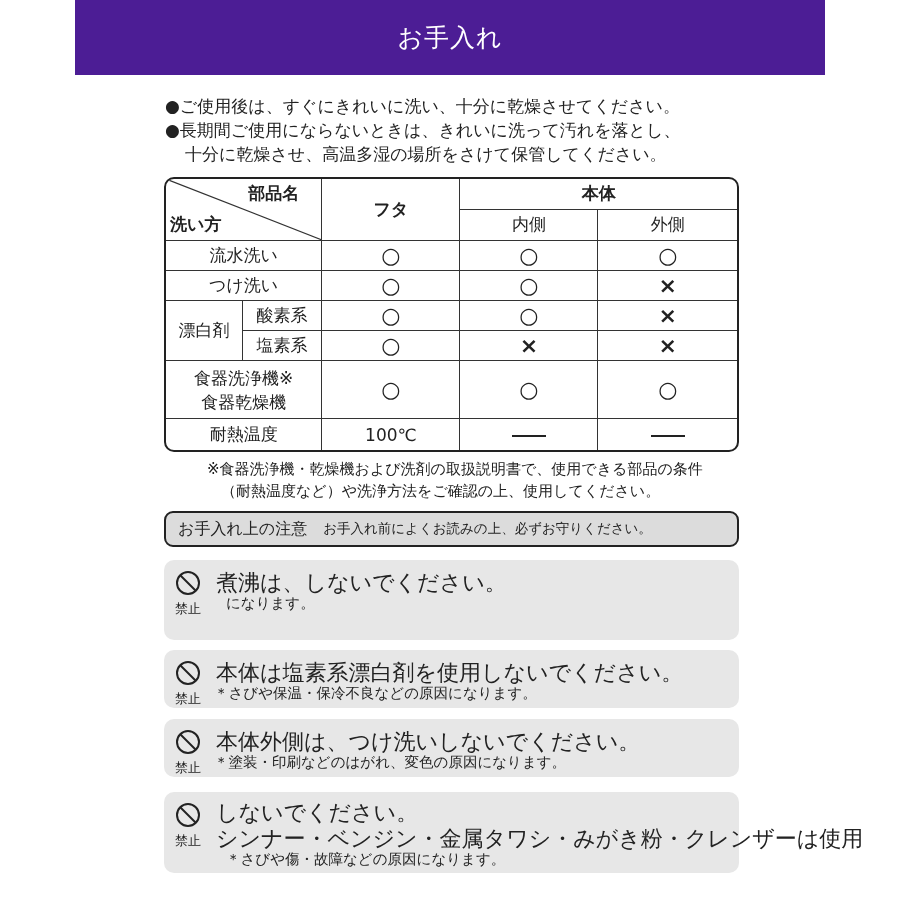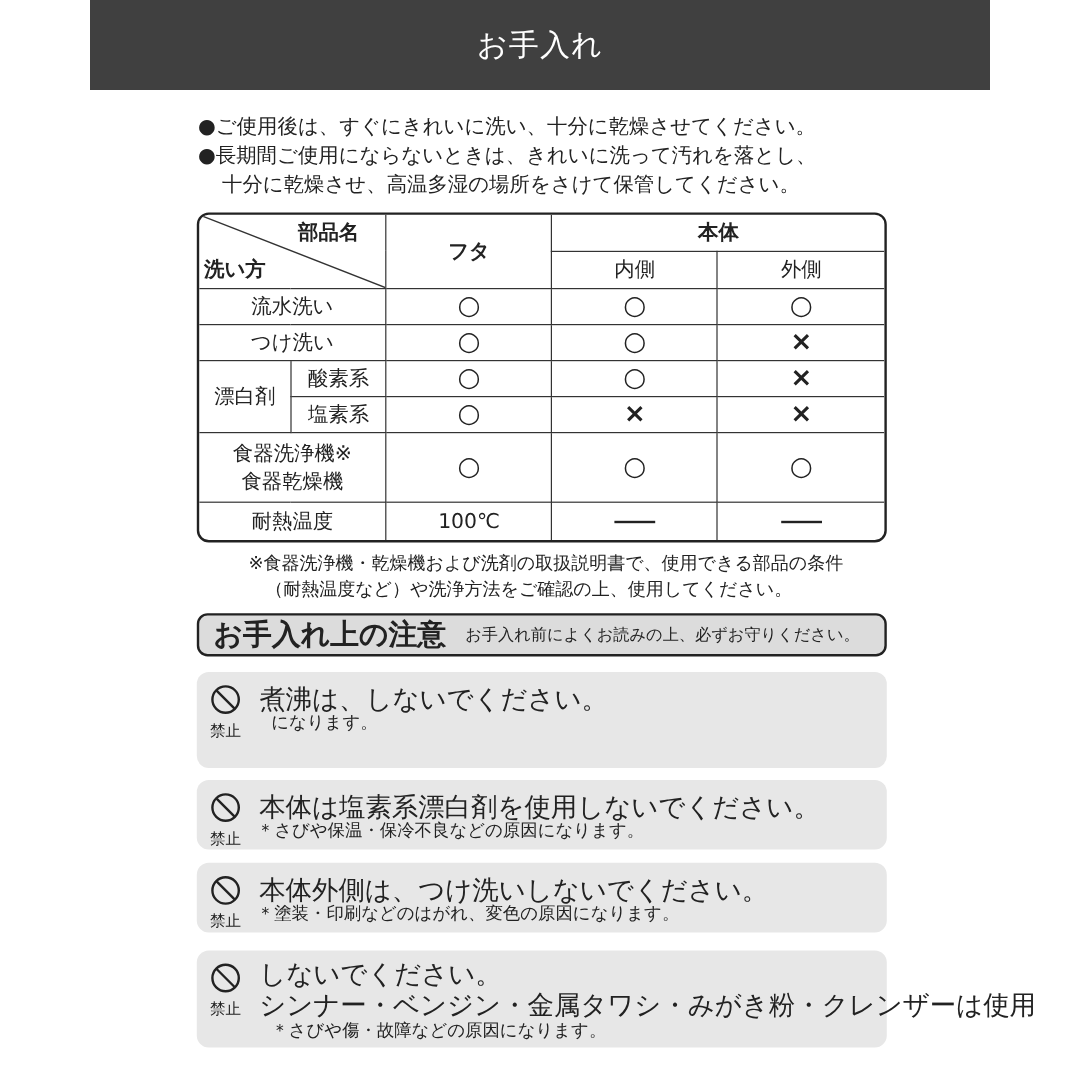--- a/index.html
+++ b/index.html
@@ -1,18 +1,18 @@
 <!DOCTYPE html>
 <html><head>
 <meta charset="utf-8">
 <style>
   html, body { margin:0; padding:0; }
   body { width:900px; height:900px; background:#ffffff; position:relative; overflow:hidden;
          font-family:"DejaVu Sans", "Liberation Sans", sans-serif; color:#222; }
-  .header { position:absolute; left:75px; top:0; width:750px; height:75px; background:#404040;
+  .header { position:absolute; left:75px; top:0; width:750px; height:75px; background:#4c1d95;
             display:flex; align-items:center; justify-content:center; }
   .header-title { color:#fff; font-size:25px; letter-spacing:1px; }
   .intro { position:absolute; left:165px; top:94px; width:600px; font-size:17px; line-height:24px; }
   .intro .line { white-space:nowrap; }
   .intro .cont { padding-left:20px; }
   .tbl-wrap { position:absolute; left:164px; top:177px; width:575px; height:275px;
               border:2.5px solid #222; border-radius:10px; overflow:hidden; box-sizing:border-box; }
   table { border-collapse:collapse; width:100%; height:100%; font-size:17px; }
   td, th { border:1.5px solid #333; text-align:center; padding:0; font-weight:normal; }
   tr:first-child td, tr:first-child th { border-top:none; }
@@ -25,21 +25,21 @@
   .diag .tr { position:absolute; right:22px; top:3px; font-weight:bold; }
   .diag .bl { position:absolute; left:4px; bottom:4px; font-weight:bold; }
   .sym { font-size:22px; font-weight:bold; }
   .dashed-top td { border-top:1.5px dashed #888; }
   .dash-line { display:inline-block; width:34px; height:2px; background:#222; vertical-align:middle; }
   .footnote { position:absolute; left:161px; top:458px; font-size:15px; line-height:22px;margin-left:46px; }
   .footnote .cont { padding-left:14px; }
   .caution-bar { position:absolute; left:164px; top:511px; width:575px; height:36px; box-sizing:border-box;
                  border:2.5px solid #222; border-radius:9px; background:#dcdcdc;
                  display:flex; align-items:center; padding-left:12px; }
-  .caution-title { font-size:24px; font-weight:bold; }
+  .caution-title { font-size:16px; font-weight:normal; }
   .caution-sub { font-size:13.5px; margin-left:16px; }
   .notice { position:absolute; left:164px; width:575px; background:#e7e7e7; border-radius:10px;
             box-sizing:border-box; }
   .notice .icon-col { position:absolute; left:8px; top:10px; width:32px; text-align:center; }
   .notice .kinshi { font-size:13px; display:block; margin-top:0px; }
   .notice .head { position:absolute; left:52px; top:8px; font-size:22px; white-space:nowrap; }
   .notice .note { position:absolute; left:50px; font-size:14.5px; line-height:22px; white-space:nowrap; }
   .notice .note .cont { padding-left:12px;text-align:center; }
 </style>
 </head>

